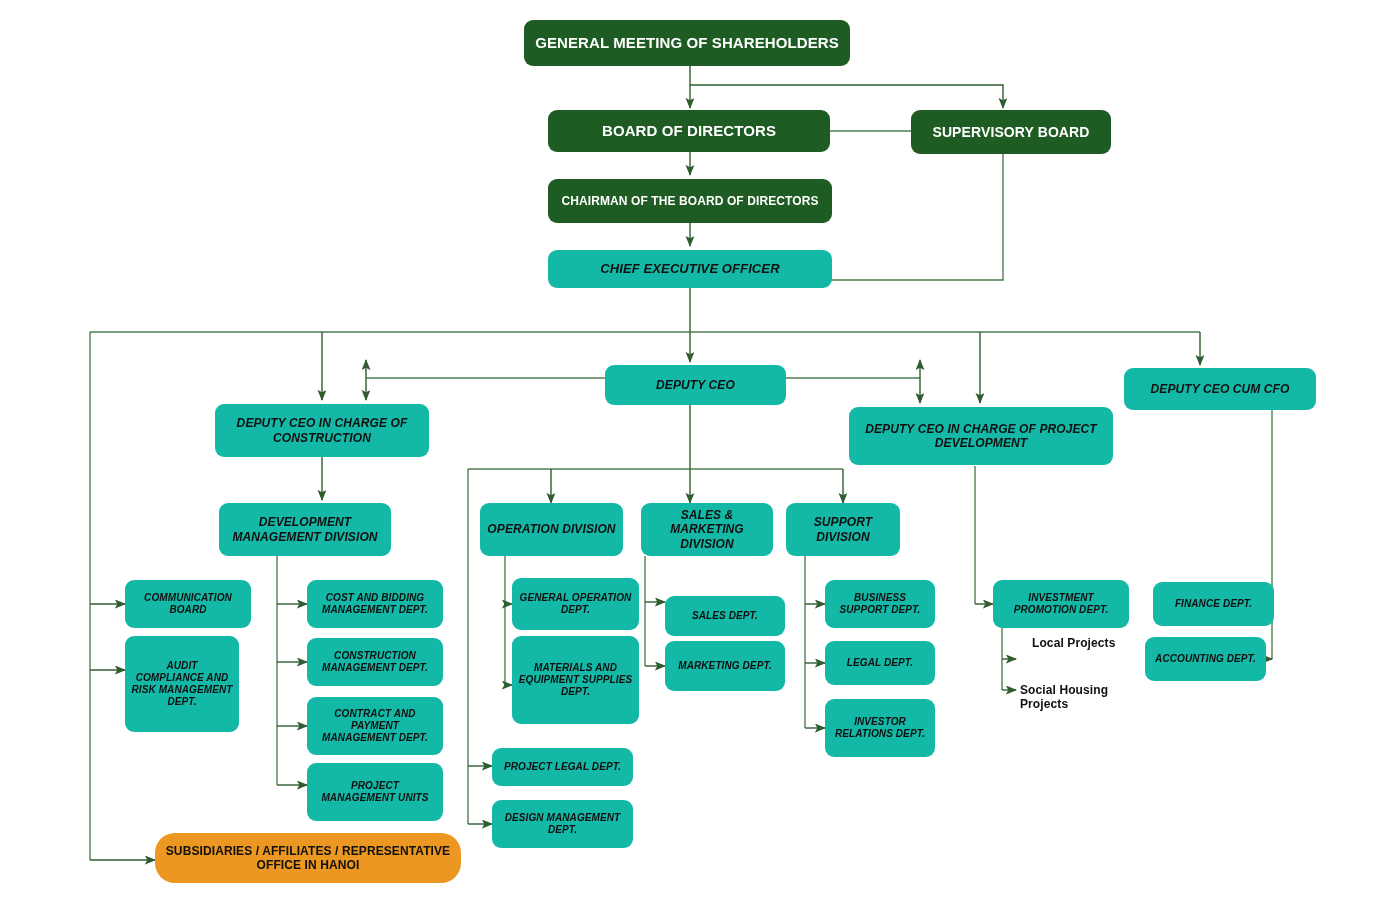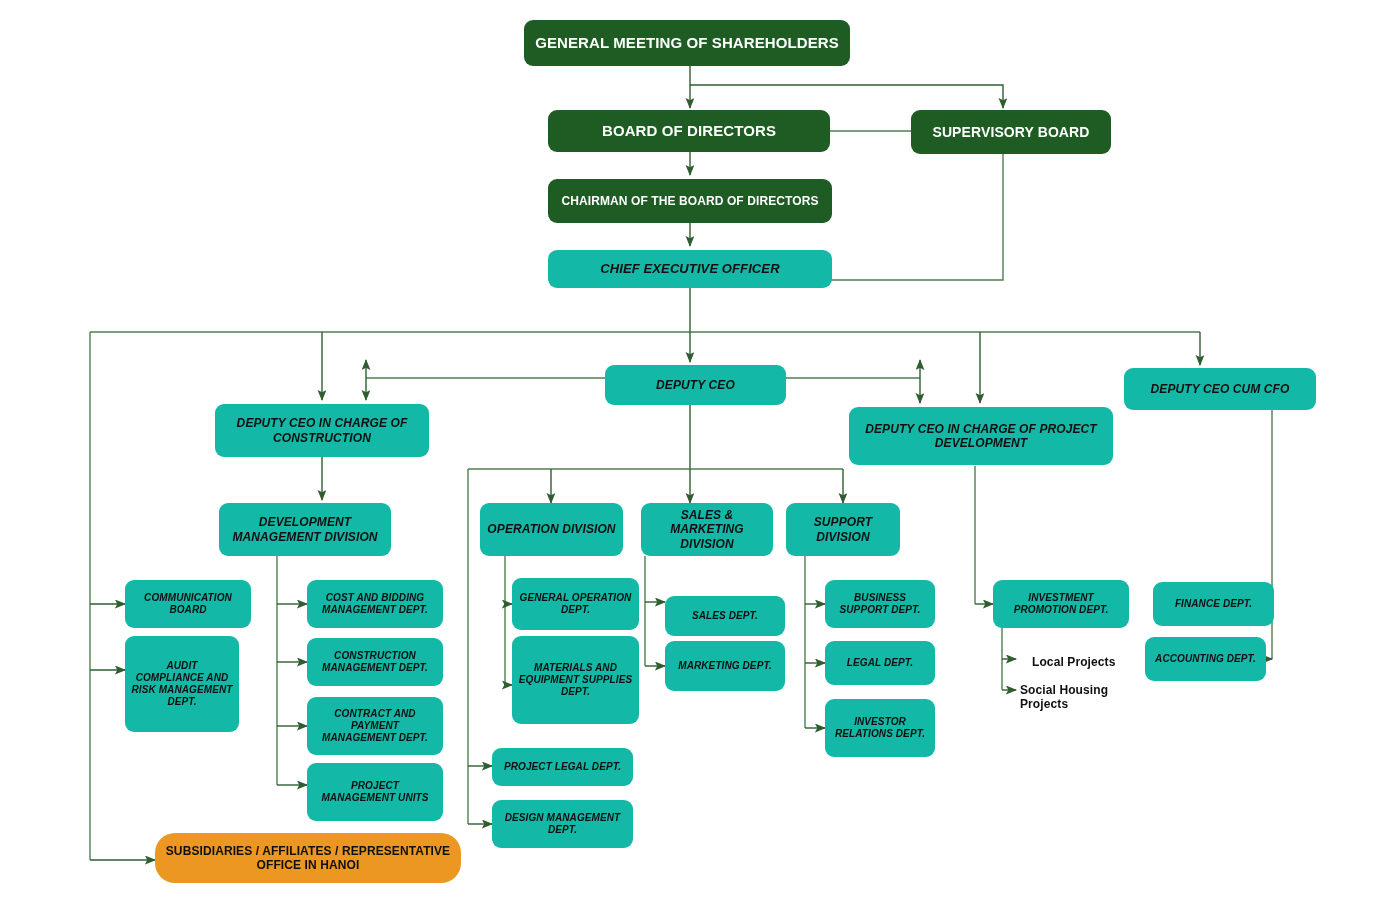--- a/index.html
+++ b/index.html
@@ -231,21 +231,21 @@
   </div>
 
   <div class="node light t10" style="left:825px;top:699px;width:110px;height:58px;">
     <span>INVESTOR RELATIONS DEPT.</span>
   </div>
 
   <div class="node light t10" style="left:993px;top:580px;width:136px;height:48px;">
     <span>INVESTMENT PROMOTION DEPT.</span>
   </div>
 
-  <div class="node plain t12" style="left:1020px;top:653px;width:110px;height:18px;padding-left:12px;">
+  <div class="node plain t12" style="left:1020px;top:634px;width:110px;height:18px;padding-left:12px;">
     <span>Local Projects</span>
   </div>
 
   <div class="node plain t12" style="left:1020px;top:680px;width:104px;height:34px;">
     <span>Social Housing Projects</span>
   </div>
 
   <div class="node light t10" style="left:1145px;top:582px;width:121px;height:44px;margin-left:8px;">
     <span>FINANCE DEPT.</span>
   </div>

